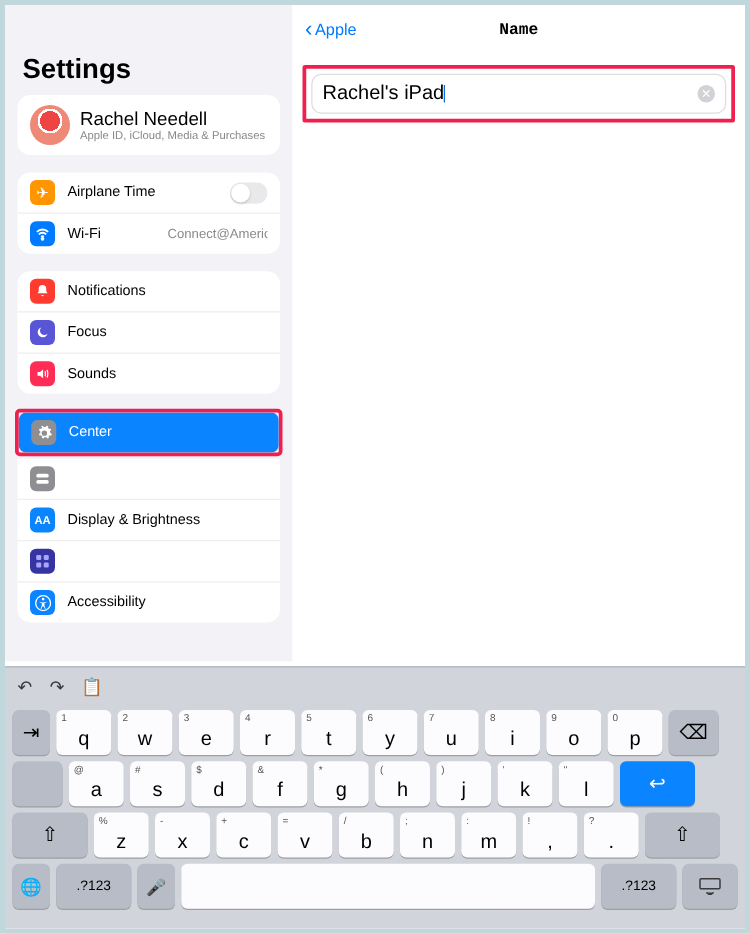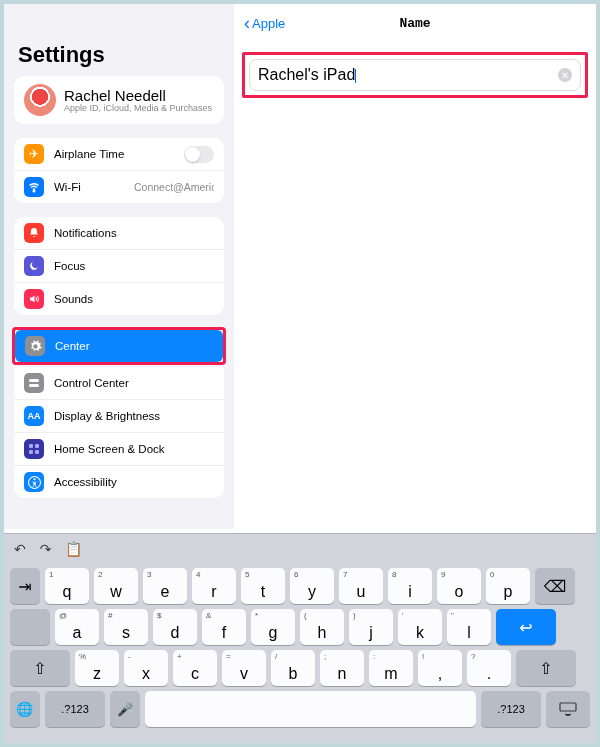--- a/index.html
+++ b/index.html
@@ -127,36 +127,34 @@
       </div>
     </div>
     <div class="card" style="border-top-left-radius:0;border-top-right-radius:0">
       <div class="row">
         <div class="icon-box" style="background:#8e8e93">
           <svg width="12" height="12" viewBox="0 0 12 12" fill="#fff">
               <rect x="1" y="2" width="10" height="3" rx="1.5"></rect>
               <rect x="1" y="7" width="10" height="3" rx="1.5"></rect>
             </svg>
         </div>
-        <span class="label">Control Center</span>
       </div>
       <div class="row">
         <div class="icon-box" style="background:#0a84ff;font-size:9px;font-weight:700">AA</div>
         <span class="label">Display &amp; Brightness</span>
       </div>
       <div class="row">
         <div class="icon-box" style="background:#3634a3">
           <svg width="12" height="12" viewBox="0 0 12 12" fill="#a6a5ff">
               <rect x="1" y="1" width="4" height="4" rx="1"></rect>
               <rect x="7" y="1" width="4" height="4" rx="1"></rect>
               <rect x="1" y="7" width="4" height="4" rx="1"></rect>
               <rect x="7" y="7" width="4" height="4" rx="1"></rect>
             </svg>
         </div>
-        <span class="label">Home Screen &amp; Dock</span>
       </div>
       <div class="row">
         <div class="icon-box" style="background:#0a84ff">
           <svg width="13" height="13" viewBox="0 0 24 24" fill="#fff">
               <circle cx="12" cy="12" r="11" fill="none" stroke="#fff" stroke-width="2"></circle>
               <circle cx="12" cy="6" r="2"></circle>
               <path d="M6 10l6 1 6-1-4 2v4l2 5h-1l-2-4h-2l-2 4H8l2-5v-4z"></path>
             </svg>
         </div>
         <span class="label">Accessibility</span>

